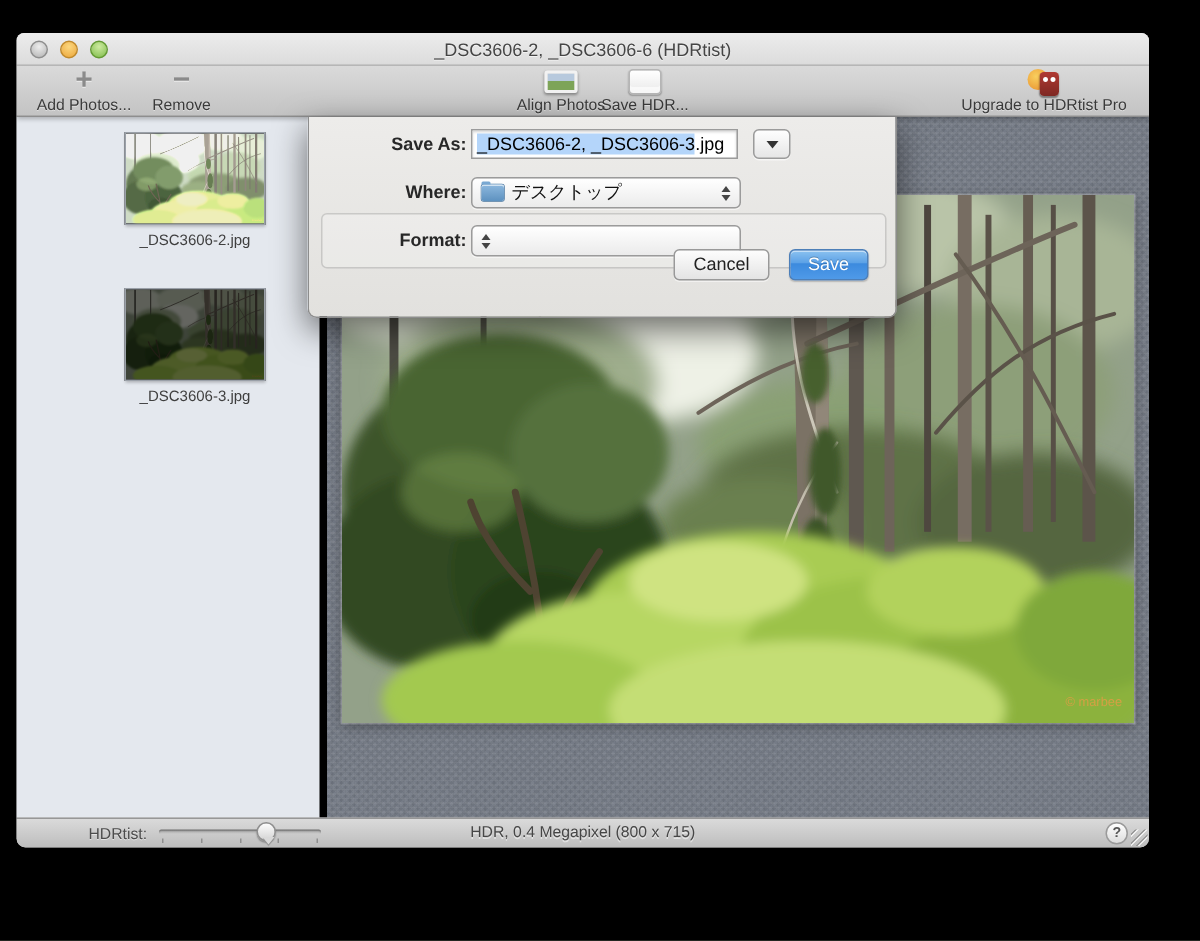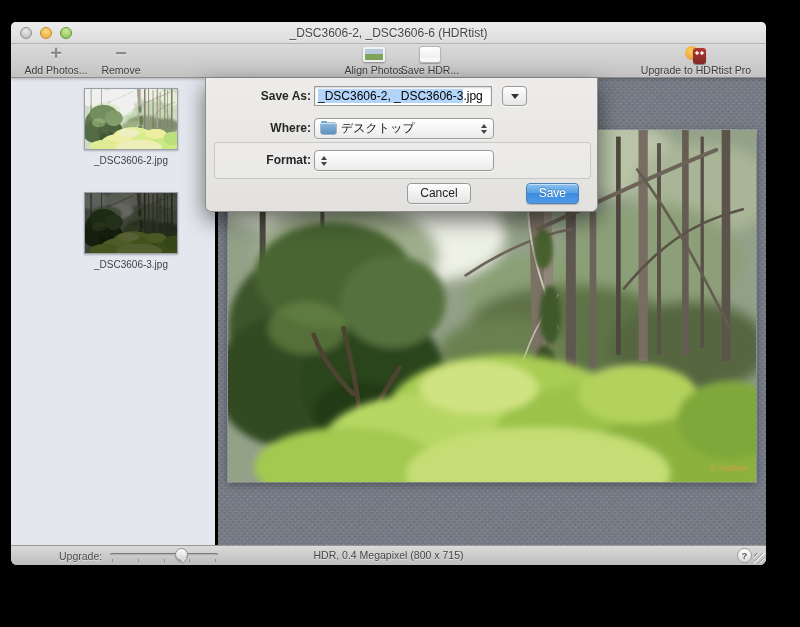--- a/index.html
+++ b/index.html
@@ -45,21 +45,21 @@
     border-radius:50%; background:radial-gradient(circle at 40% 35%, #f9cf5e, #e78c2b); }
   .i-upgrade::after { content:""; position:absolute; right:3px; top:2px; width:13px; height:16px;
     border-radius:3px;
     background-image:radial-gradient(circle at 4px 5px, #fff 1.3px, rgba(255,255,255,0) 2px),
       radial-gradient(circle at 9px 5px, #fff 1.3px, rgba(255,255,255,0) 2px),
       linear-gradient(#b03a33,#7e2823);
     box-shadow:0 1px 1px rgba(0,0,0,.4); }
 
   
   .main { position:relative; display:flex; height:467px; }
-  .sidebar { width:207px; background:#e4e8ee; border-right:3px solid #000000;
+  .sidebar { width:207px; background:#e4e8ee; border-right:5px solid #000000;
     padding-top:10px; display:flex; flex-direction:column; align-items:center; }
   .thumb-item { display:flex; flex-direction:column; align-items:center;
     margin-bottom:26px; transform:translateX(18px); cursor:default; }
   .thumb-frame { width:94px; height:62px; border:1px solid #9aa0a8;
     box-shadow:0 1px 2px rgba(0,0,0,.25); background:#222; overflow:hidden; }
   .thumb-frame svg { display:block; width:92px; height:60px; }
   .thumb-label { margin-top:5px; font-size:10px; color:#3f3f3f; }
   .thumb-bright svg { filter:brightness(1.45) saturate(.72) contrast(.88); }
   .thumb-dark svg   { filter:brightness(.42) saturate(1.05); }
   .thumb-mid svg    { filter:brightness(.82); }
@@ -126,28 +126,28 @@
   .stepper .up { border-left:3.5px solid transparent; border-right:3.5px solid transparent;
     border-bottom:4px solid #444; }
   .stepper .down { border-left:3.5px solid transparent; border-right:3.5px solid transparent;
     border-top:4px solid #444; }
   .i-folder { position:relative; width:15px; height:11px; border-radius:1.5px;
     background:linear-gradient(#8db8de,#5e92c0); box-shadow:inset 0 1px 0 rgba(255,255,255,.6), 0 0 0 .5px #4a77a0; }
   .i-folder::before { content:""; position:absolute; left:0; top:-2px; width:6px; height:2px;
     border-radius:1px 1px 0 0; background:#79a8d2; }
   .groupbox { position:absolute; left:8px; top:64px; width:377px; height:37px;
     border:1px solid rgba(0,0,0,.15); border-radius:4px; background:rgba(255,255,255,.22); }
-  .sheet-buttons { position:absolute; right:18px; bottom:7px; display:flex; gap:28px;align-items:center; }
+  .sheet-buttons { position:absolute; right:18px; bottom:24px; display:flex; gap:13px;align-items:center; }
   .btn { height:21px; padding:0 12px; border-radius:4px; font-size:12px; line-height:19px;
     text-align:center; cursor:default; }
   .btn-cancel { border:1px solid #999; background:linear-gradient(#fdfdfd,#e4e4e4);
     color:#222; box-shadow:0 1px 0 rgba(255,255,255,.5); }
   .btn-save { border:1px solid #4d7fb8; color:#fff; text-shadow:0 -1px 0 rgba(0,0,0,.25);
     background:linear-gradient(#8cc2f0 0%, #5aa0e6 45%, #3c8ade 46%, #4f9ae8 100%);
-    box-shadow:inset 0 1px 0 rgba(255,255,255,.5), 0 1px 1px rgba(0,0,0,.2);margin-left:27px; }
+    box-shadow:inset 0 1px 0 rgba(255,255,255,.5), 0 1px 1px rgba(0,0,0,.2); }
   .hidden-defs { position:absolute; width:0; height:0; }
 </style>
 </head>
 <body>
 
 <svg class="hidden-defs" aria-hidden="true">
   <defs>
     <filter id="b10" x="-30%" y="-30%" width="160%" height="160%">
         <feGaussianBlur stdDeviation="10"></feGaussianBlur>
       </filter>
@@ -287,21 +287,21 @@
       <div class="photo">
         <svg viewBox="0 0 800 533" preserveAspectRatio="none">
             <use href="#forest"></use>
           </svg>
       </div>
     </div>
   </div>
 
   <div class="bottombar">
     <div class="strength-wrap">
-      <span class="strength-label">Upgrade:</span>
+      <span class="strength-label">HDRtist:</span>
       <div class="slider">
         <div class="slider-track"></div>
         <div class="slider-ticks">
             <i></i>
             <i></i>
             <i></i>
             <i></i>
             <i></i>
           </div>
         <div class="slider-thumb" style="left: 66%;"></div>

